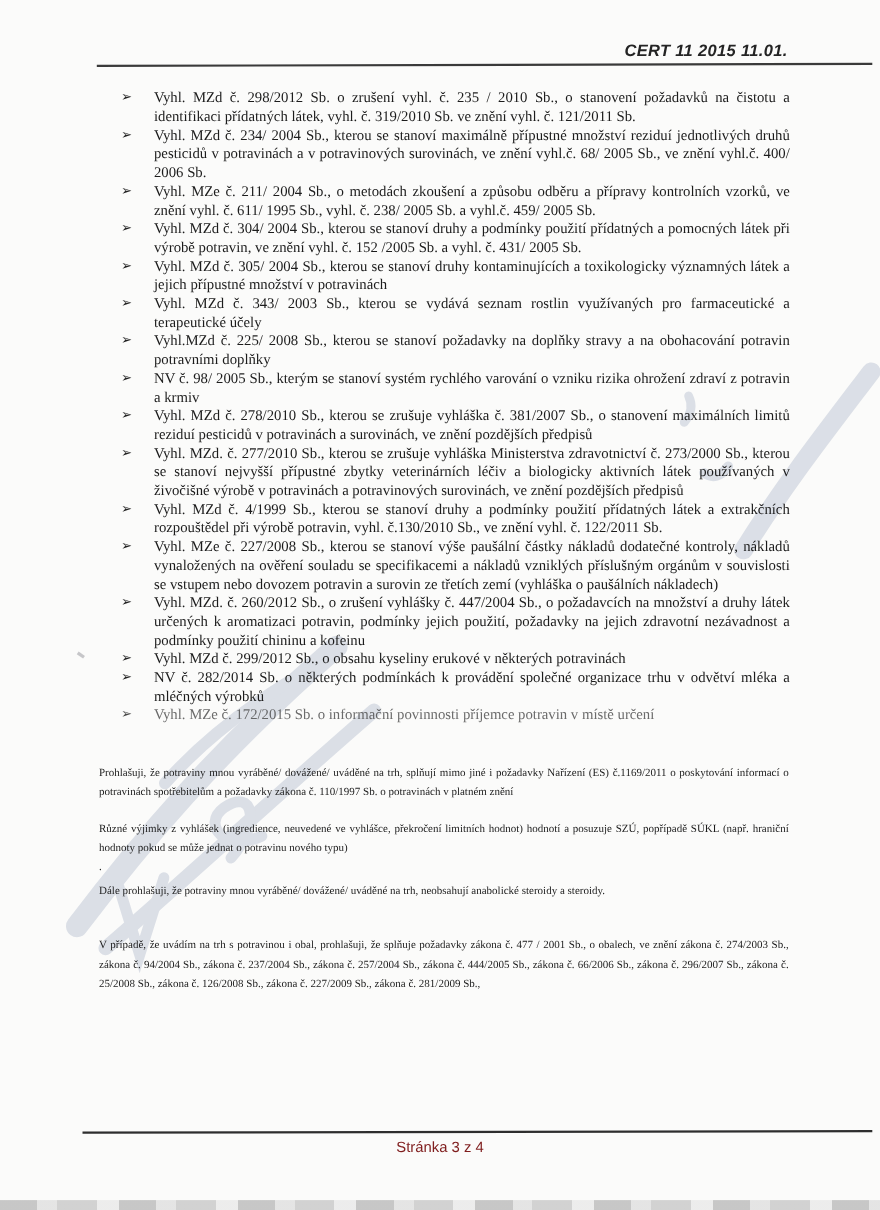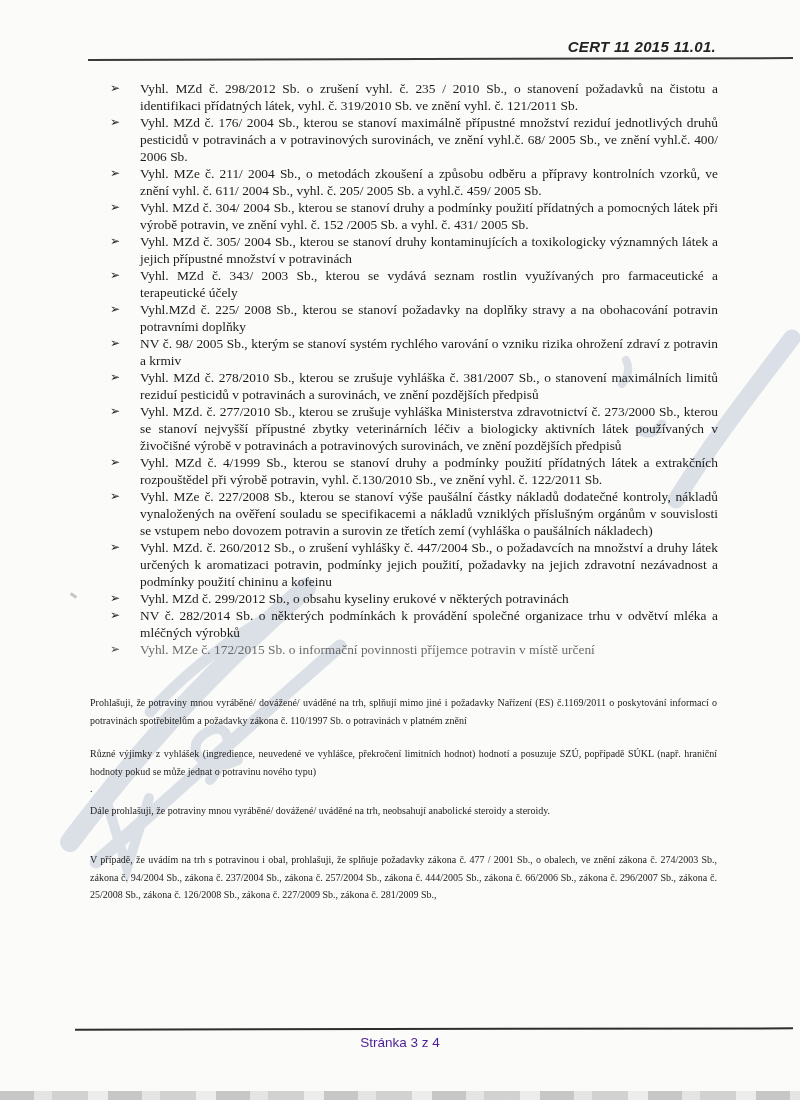--- a/index.html
+++ b/index.html
@@ -19,21 +19,21 @@
   .reg-list li{list-style:none;position:relative;padding-left:50px;text-align:justify;}
   .marker{position:absolute;left:20px;top:0;font-size:12px;color:#222;}
   .b{font-weight:400;}
   .n{font-weight:400;}
   .faded{color:#4c4c4c;opacity:.82;}
   .paras{margin:0 83px 0 90px;font-size:10px;line-height:17.5px;}
   .paras p{margin:0;text-align:justify;}
   .footer-block{position:absolute;left:0;right:0;top:1028px;z-index:1;}
   .footer-rule{height:2px;background:#2e2e2e;margin:0 7px 0 75px;transform:rotate(-0.1deg);}
   .footer-text{
-    text-align:center;margin-top:5px;color:#4c1d95;
+    text-align:center;margin-top:5px;color:#7f1d1d;
     font-family:"Liberation Sans","DejaVu Sans",sans-serif;font-size:13.5px;
   }
   .watermark{position:absolute;left:0;top:0;z-index:0;pointer-events:none;}
   .scan-bar{
     position:absolute;left:0;bottom:0;width:100%;height:9px;z-index:2;opacity:.72;
     background:repeating-linear-gradient(90deg,#b3b3b3 0 34px,#dcdcdc 34px 52px,#c2c2c2 52px 88px,#e7e7e7 88px 108px);
   }
   .stray{position:absolute;left:70px;top:594px;width:7px;height:3px;background:#9a9aa0;
     transform:rotate(35deg);opacity:.55;z-index:1;}
 </style>
@@ -58,22 +58,22 @@
   <div class="stray"></div>
 
   <div class="content">
     <div class="header-row">
       <span>CERT 11 2015 11.01.</span>
     </div>
     <div class="header-rule"></div>
 
     <ul class="reg-list" id="reg-list">
         <li><span class="marker">➢</span><span class="b">Vyhl. MZd č. 298/2012 Sb. o zrušení vyhl. č. 235 / 2010 Sb.,</span><span class="n"> o stanovení požadavků na čistotu a identifikaci přídatných látek, </span><span class="b">vyhl. č. 319/2010 Sb.</span><span class="n"> ve znění </span><span class="b">vyhl. č. 121/2011 Sb.</span></li>
-        <li><span class="marker">➢</span><span class="b">Vyhl. MZd č. 176/ 2004 Sb.,</span><span class="n"> kterou se stanoví maximálně přípustné množství reziduí jednotlivých druhů pesticidů v potravinách a v potravinových surovinách, </span><span class="b">ve znění vyhl.č. 68/ 2005 Sb., ve znění vyhl.č. 400/ 2006 Sb.</span></li>
-        <li><span class="marker">➢</span><span class="b">Vyhl. MZe č. 211/ 2004 Sb.,</span><span class="n"> o metodách zkoušení a způsobu odběru a přípravy kontrolních vzorků, ve znění </span><span class="b">vyhl. č. 611/ 2004 Sb., vyhl. č. 205/ 2005 Sb. a vyhl.č. 459/ 2005 Sb.</span></li>
+        <li><span class="marker">➢</span><span class="b">Vyhl. MZd č. 234/ 2004 Sb.,</span><span class="n"> kterou se stanoví maximálně přípustné množství reziduí jednotlivých druhů pesticidů v potravinách a v potravinových surovinách, </span><span class="b">ve znění vyhl.č. 68/ 2005 Sb., ve znění vyhl.č. 400/ 2006 Sb.</span></li>
+        <li><span class="marker">➢</span><span class="b">Vyhl. MZe č. 211/ 2004 Sb.,</span><span class="n"> o metodách zkoušení a způsobu odběru a přípravy kontrolních vzorků, ve znění </span><span class="b">vyhl. č. 611/ 1995 Sb., vyhl. č. 238/ 2005 Sb. a vyhl.č. 459/ 2005 Sb.</span></li>
         <li><span class="marker">➢</span><span class="b">Vyhl. MZd č. 304/ 2004 Sb.,</span><span class="n"> kterou se stanoví druhy a podmínky použití přídatných a pomocných látek při výrobě potravin, ve znění </span><span class="b">vyhl. č. 152 /2005 Sb. a vyhl. č. 431/ 2005 Sb.</span></li>
         <li><span class="marker">➢</span><span class="b">Vyhl. MZd č. 305/ 2004 Sb.,</span><span class="n"> kterou se stanoví druhy kontaminujících a toxikologicky významných látek a jejich přípustné množství v potravinách</span></li>
         <li><span class="marker">➢</span><span class="b">Vyhl. MZd č. 343/ 2003 Sb.,</span><span class="n"> kterou se vydává seznam rostlin využívaných pro farmaceutické a terapeutické účely</span></li>
         <li><span class="marker">➢</span><span class="b">Vyhl.MZd č. 225/ 2008 Sb.,</span><span class="n"> kterou se stanoví požadavky na doplňky stravy a na obohacování potravin potravními doplňky</span></li>
         <li><span class="marker">➢</span><span class="b">NV č. 98/ 2005 Sb.,</span><span class="n"> kterým se stanoví systém rychlého varování o vzniku rizika ohrožení zdraví z potravin a krmiv</span></li>
         <li><span class="marker">➢</span><span class="b">Vyhl. MZd č. 278/2010 Sb.,</span><span class="n"> kterou se zrušuje vyhláška č. 381/2007 Sb., o stanovení maximálních limitů reziduí pesticidů v potravinách a surovinách, ve znění pozdějších předpisů</span></li>
         <li><span class="marker">➢</span><span class="b">Vyhl. MZd. č. 277/2010 Sb.,</span><span class="n"> kterou se zrušuje vyhláška Ministerstva zdravotnictví č. 273/2000 Sb., kterou se stanoví nejvyšší přípustné zbytky veterinárních léčiv a biologicky aktivních látek používaných v živočišné výrobě v potravinách a potravinových surovinách, ve znění pozdějších předpisů</span></li>
         <li><span class="marker">➢</span><span class="b">Vyhl. MZd č. 4/1999 Sb.,</span><span class="n"> kterou se stanoví druhy a podmínky použití přídatných látek a extrakčních rozpouštědel při výrobě potravin, </span><span class="b">vyhl. č.130/2010 Sb.,</span><span class="n"> ve znění </span><span class="b">vyhl. č. 122/2011 Sb.</span></li>
         <li><span class="marker">➢</span><span class="b">Vyhl. MZe č. 227/2008 Sb.,</span><span class="n"> kterou se stanoví výše paušální částky nákladů dodatečné kontroly, nákladů vynaložených na ověření souladu se specifikacemi a nákladů vzniklých příslušným orgánům v souvislosti se vstupem nebo dovozem potravin a surovin ze třetích zemí (vyhláška o paušálních nákladech)</span></li>
         <li><span class="marker">➢</span><span class="b">Vyhl. MZd. č. 260/2012 Sb.,</span><span class="n"> o zrušení vyhlášky č. 447/2004 Sb., o požadavcích na množství a druhy látek určených k aromatizaci potravin, podmínky jejich použití, požadavky na jejich zdravotní nezávadnost a podmínky použití chininu a kofeinu</span></li>

